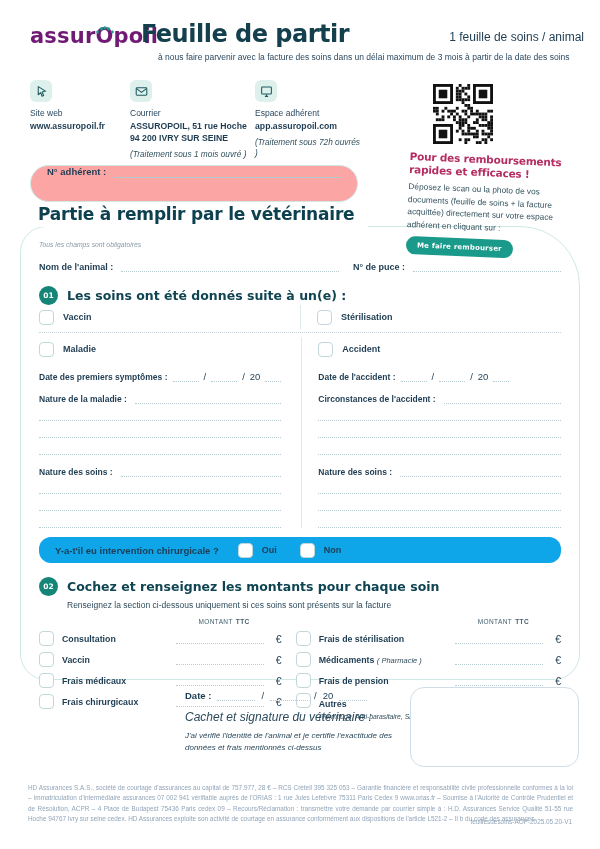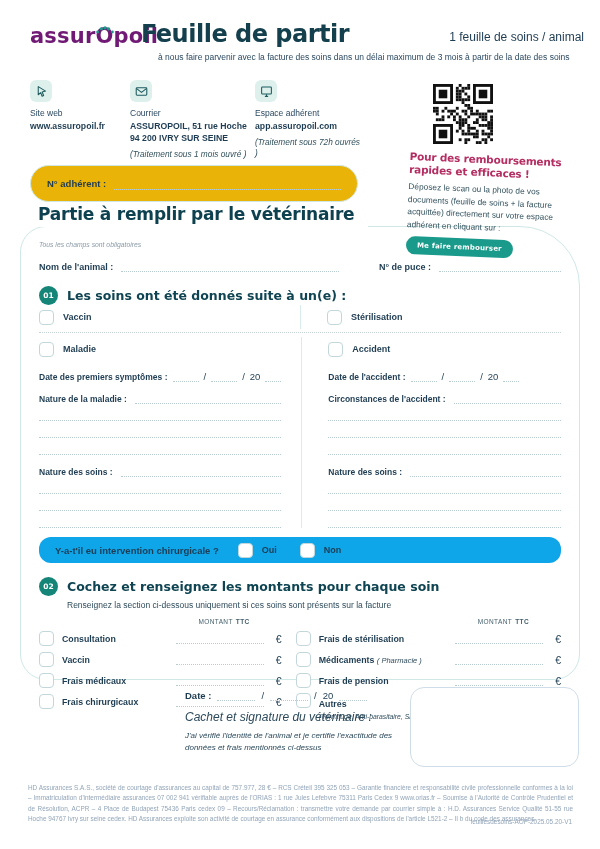--- a/index.html
+++ b/index.html
@@ -36,47 +36,47 @@
   .promo-title{color:#b52e62;font-weight:bold;font-size:10.5px;line-height:1.25;
                font-family:"DejaVu Sans",sans-serif;letter-spacing:-.2px;}
   .promo-body{font-size:8.3px;color:#33525e;line-height:1.5;margin-top:4px;width:168px;}
   .promo-btn{display:inline-block;margin-top:6px;background:#1a9a8a;color:#fff;
              font-size:7px;font-weight:bold;padding:5px 11px;border-radius:10px;
              font-family:"DejaVu Sans",sans-serif;letter-spacing:.2px;border:none;cursor:pointer;}
 
   
   .member{position:absolute;left:30px;top:165px;width:328px;height:37px;
           border:1.5px solid #cfe8e6;border-radius:19px;display:flex;
-          align-items:center;padding:0 16px;box-sizing:border-box;background:#eab308;}
+          align-items:flex-start;padding:0 16px;box-sizing:border-box;background:#fca5a5;}
   .member .lbl{font-size:9.5px;}
   .dl{flex:1;border-bottom:1.5px dotted #b7cdd2;height:11px;margin-left:8px;}
 
   
   .vet{position:absolute;left:20px;top:226px;width:560px;height:454px;box-sizing:border-box;
        border:1.5px solid #cfe8e6;border-radius:26px 60px 26px 26px;background:#fff;
        padding:12px 18px 0 18px;}
   .vet-title{position:absolute;left:38px;top:203px;z-index:4;background:#fff;
              padding:1px 14px 3px 0;font-family:"DejaVu Sans",sans-serif;font-weight:bold;
              font-size:17px;color:#0e414f;letter-spacing:-.2px;}
   .required{font-size:6.8px;font-style:italic;color:#8a9aa6;margin:2px 0 0 0;}
 
-  .name-row{display:flex;align-items:flex-end;margin-top:8px;height:16px;gap:26px;}
+  .name-row{display:flex;align-items:flex-end;margin-top:8px;height:16px;}
   .name-left{display:flex;flex:0 0 300px;align-items:flex-end;}
   .name-right{display:flex;flex:1;align-items:flex-end;margin-left:14px;}
   .lbl{font-weight:bold;font-size:9px;color:#1e3c52;white-space:nowrap;}
 
   .sec-head{display:flex;align-items:center;gap:9px;margin-top:14px;}
   .badge{width:19px;height:19px;border-radius:50%;background:#158578;color:#fff;
          font-size:7.5px;font-weight:bold;display:flex;align-items:center;justify-content:center;
          flex:none;font-family:"DejaVu Sans",sans-serif;}
   .h2{font-family:"DejaVu Sans",sans-serif;font-weight:bold;font-size:12.5px;color:#0f4452;}
 
   .cols{display:grid;grid-template-columns:1fr 1fr;}
   .col1{padding-right:20px;}
-  .col2{border-left:1.5px solid #d8ece9;padding-left:26px;}
+  .col2{border-left:1.5px solid #d8ece9;padding-left:16px;}
   .chkrow{display:flex;align-items:center;gap:9px;height:24px;}
   .cb{width:13px;height:13px;border:1.3px solid #c3d7da;border-radius:4px;background:#fff;flex:none;}
   .dotsep{border-bottom:1.5px dotted #c3d3d6;margin:3px 0 4px 0;}
 
   .daterow{display:flex;align-items:flex-end;gap:5px;height:19px;margin-top:2px;}
   .daterow .lbl{font-size:8.5px;}
   .ds{border-bottom:1.5px dotted #b7cdd2;height:10px;width:26px;}
   .ds-y{width:16px;}
   .slash{font-size:9.5px;color:#1e3c52;}
   .yr{font-size:9.5px;color:#1e3c52;}

